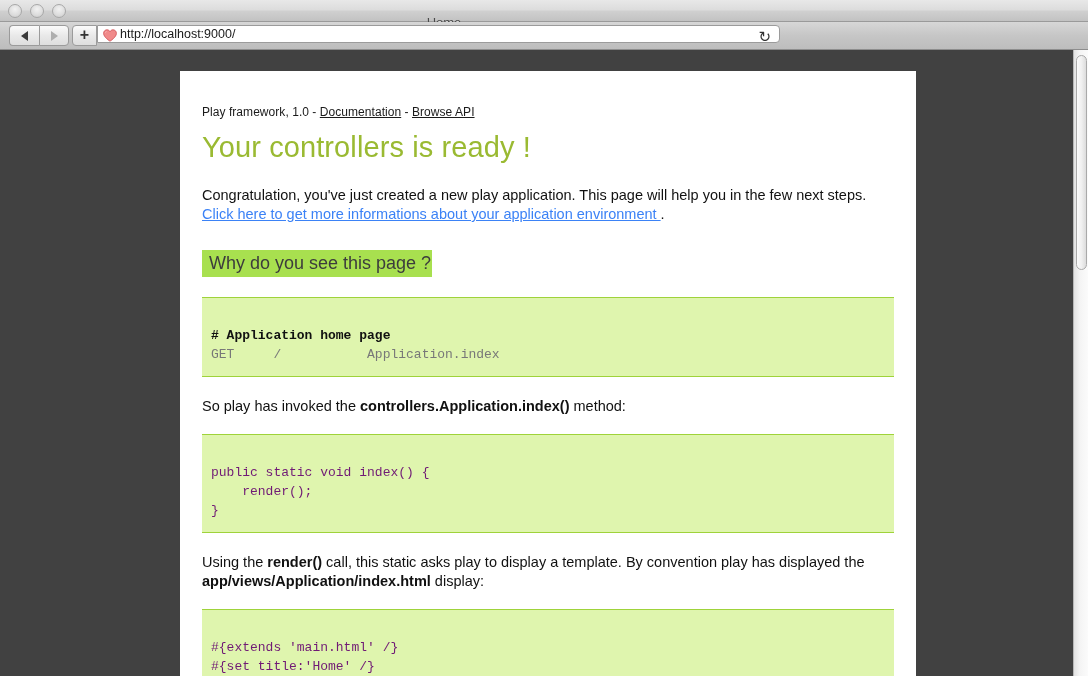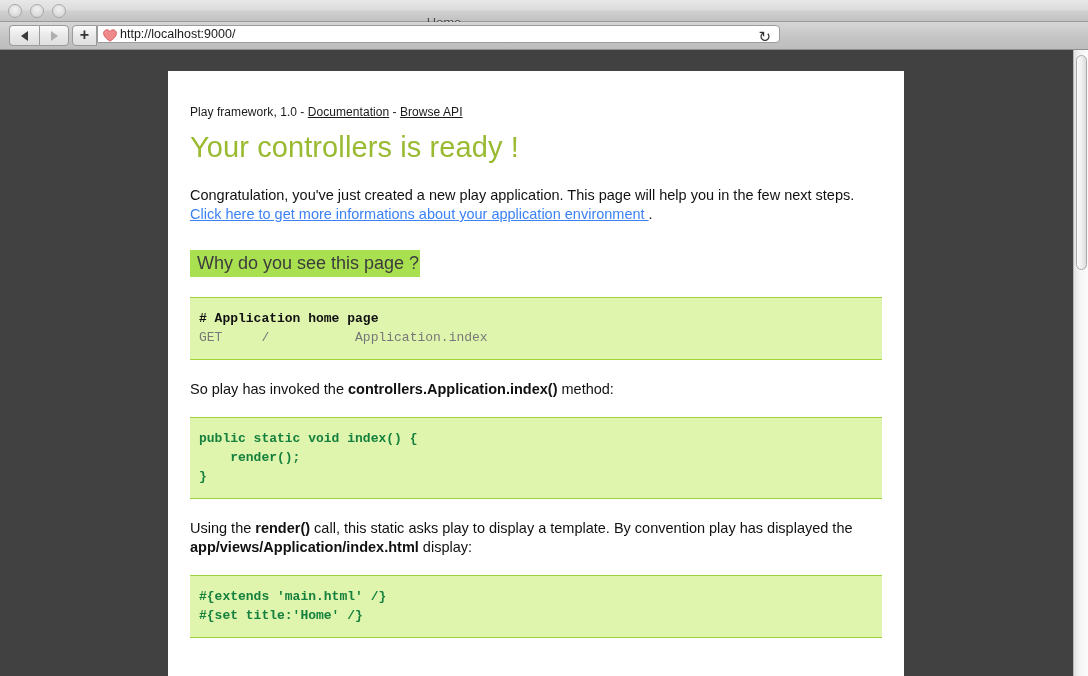--- a/index.html
+++ b/index.html
@@ -181,21 +181,21 @@
     margin-top: 3px;
   }
   .searchtext {
     font-size: 12.5px;
     color: #8a8a8a;
   }
 
   
   .viewport {
     position: absolute;
-    left: 0; top: 50px;
+    left: 12px; top: 50px;
     width: 1073px;
     height: 626px;
     background: #414141;
     overflow: hidden;
   }
   .page {
     position: absolute;
     left: 168px;
     top: 21px;
     width: 736px;
@@ -246,29 +246,29 @@
     margin: 8px 0 20px 0;
     padding: 2px 1px 3px 7px;
     line-height: 22px;
   }
 
   pre.code {
     background: #dff5ae;
     border-top: 1px solid #9fd33a;
     border-bottom: 1px solid #9fd33a;
     margin: 0 0 20px 0;
-    padding: 11px 9px 12px 9px;
+    padding: 28px 9px 12px 9px;
     font-family: "Liberation Mono", monospace;
     font-size: 13px;
     line-height: 19px;
     color: #787878;
     white-space: pre;
     overflow: hidden;
   }
-  pre.code .kw { color: #15803d; font-weight: bold; }
+  pre.code .kw { color: #701a75; font-weight: normal; }
   pre.code .cm { color: #111111; font-weight: bold; }
 
   
   .scrollbar {
     position: absolute;
     right: 0;
     top: 50px;
     width: 15px;
     height: 626px;
     background: linear-gradient(to right, #e2e2e2 0%, #f4f4f4 40%, #fbfbfb 100%);

